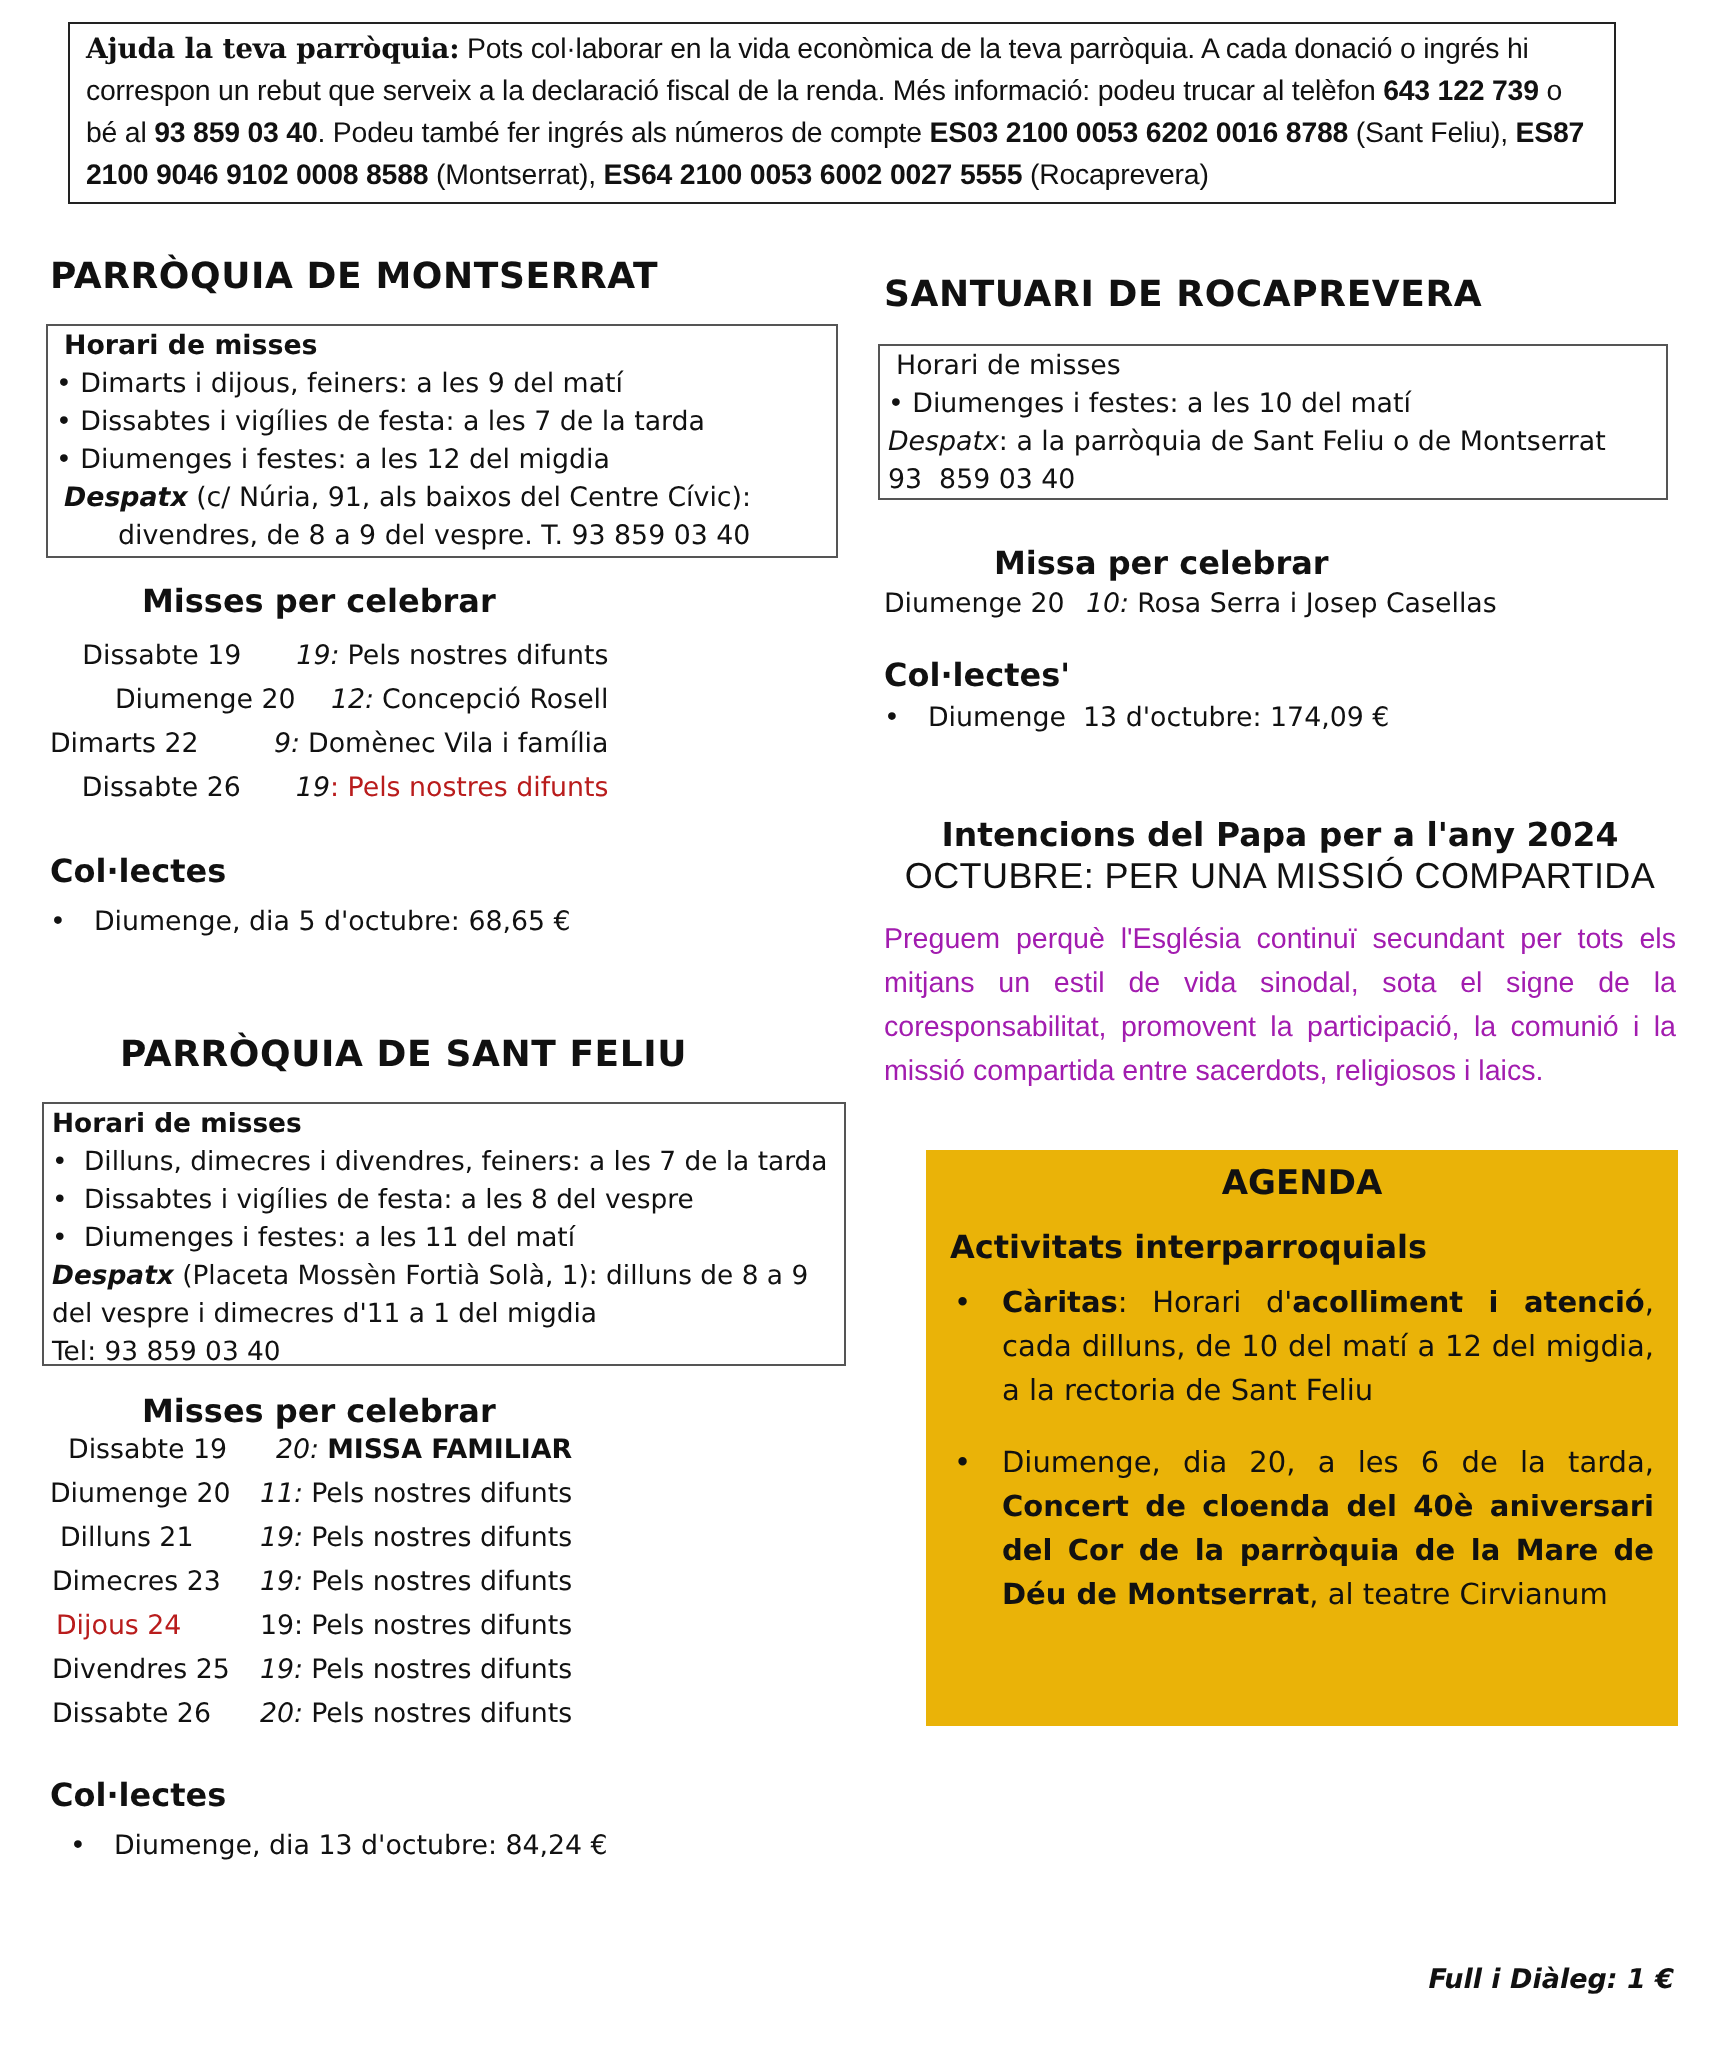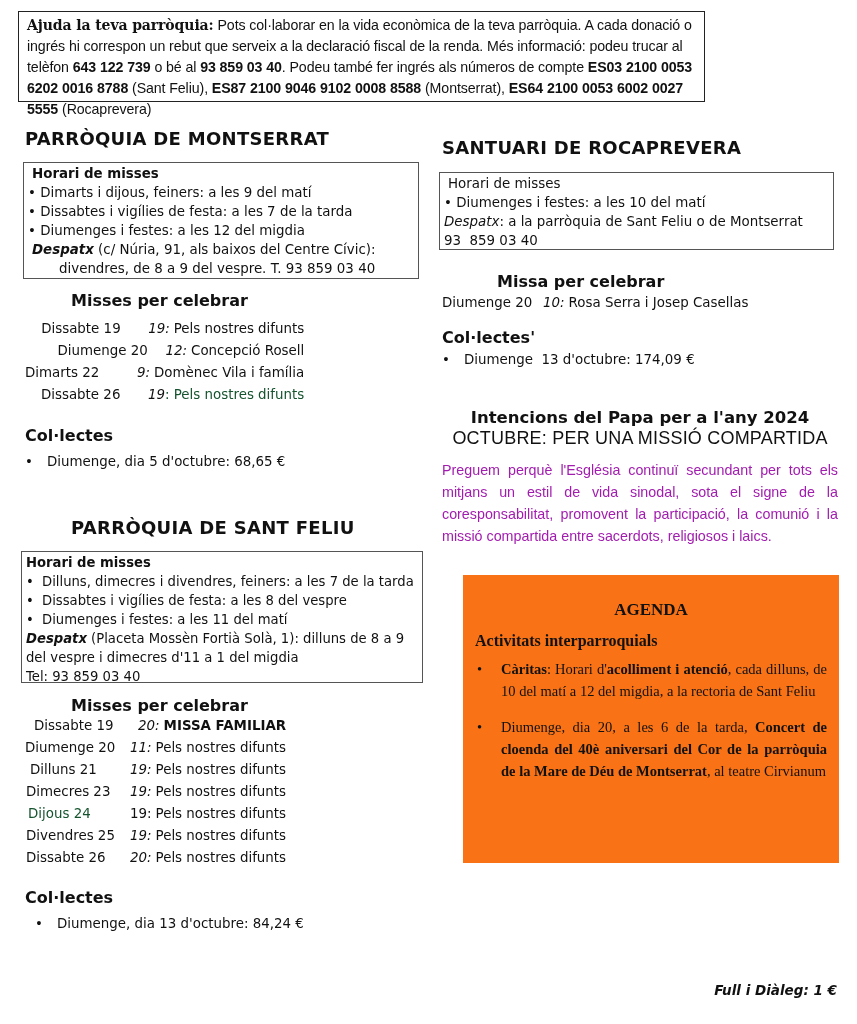--- a/index.html
+++ b/index.html
@@ -1,47 +1,47 @@
 <!DOCTYPE html>
 <html><head>
 <meta charset="utf-8">
 <style>
   * { box-sizing: border-box; margin: 0; padding: 0; }
   html, body { width: 857px; height: 1024px; background: #ffffff; }
   body { position: relative; font-family: "DejaVu Sans", sans-serif; color: #111; overflow: hidden; }
 
   .banner {
-    position: absolute; left: 18px; top: 11px; width: 687px; height: 91px;
+    position: absolute; left: 34px; top: 11px; width: 774px; height: 91px;
     border: 1.5px solid #222; padding: 3px 8px;
     font-family: "Liberation Sans", sans-serif; font-size: 14.2px; line-height: 21px;
     letter-spacing: -0.1px; color: #111;
   }
   .banner .lead { font-family: "DejaVu Serif", serif; font-weight: bold; font-size: 14px; }
   .banner b { font-weight: bold; }
 
   .col { position: absolute; }
   .h1 { font-weight: bold; font-size: 18px; letter-spacing: 0.3px; color: #111; }
   .box { border: 1px solid #555; font-size: 13.4px; line-height: 19px; padding: 1px 4px 2px 4px; }
   .box .bh { font-weight: bold; }
   .box .ind { padding-left: 31px; }
   .sub { font-weight: bold; font-size: 16px; }
   .mass-row { display: flex; font-size: 13.4px; line-height: 22px; white-space: nowrap; justify-content: flex-end; }
   .mass-row .day { display: inline-block; }
   .mass-row .hr { font-style: italic; margin-right: 4px; }
-  .grey { color: #14532d; }
+  .grey { color: #b91c1c; }
   .coll-item { font-size: 13.4px; line-height: 19px; display: flex; }
   .dot { display: inline-block; width: 22px; }
 
   .papa-title { font-weight: bold; font-size: 16.5px; text-align: center; }
   .papa-sub { font-family: "Liberation Sans", sans-serif; font-size: 18px; text-align: center; letter-spacing: 0.2px; }
   .papa-text { font-family: "Liberation Sans", sans-serif; font-size: 14.3px; line-height: 22px; text-align: justify; color: #a21caf; }
 
   .agenda {
     position: absolute; left: 463px; top: 575px; width: 376px; height: 288px;
-    background: #f97316; padding: 25px 12px 0 12px; font-family: Liberation Serif, serif;
+    background: #eab308; padding: 7px 12px 0 12px;
   }
   .agenda .at { font-weight: bold; font-size: 17px; text-align: center; }
   .agenda .as { font-weight: bold; font-size: 16px; margin-top: 12px; }
   .agenda .ai { display: flex; font-size: 14.5px; line-height: 22px; margin-top: 8px; }
   .agenda .ai .dot { width: 26px; flex: 0 0 26px; padding-left: 2px; }
   .agenda .ai .txt { text-align: justify; }
   .footer { position: absolute; right: 20px; top: 982px; font-weight: bold; font-style: italic; font-size: 13.5px; }
 </style>
 </head>
 <body>
@@ -84,21 +84,21 @@
       <span class="hr" style="margin-right:0">19</span>
       <span class="grey">: Pels nostres difunts</span>
     </div>
 </div>
 <div class="col sub" style="left:25px; top:426px;">Col·lectes</div>
 <div class="col coll-item" style="left:25px; top:452px;">
     <span class="dot">•</span>
     <span>Diumenge, dia 5 d'octubre: 68,65 €</span>
   </div>
 
-<div class="col" style="left:71px; top:517px;">
+<div class="col" style="left:60px; top:517px;">
   <div class="h1">PARRÒQUIA DE SANT FELIU</div>
 </div>
 <div class="col box" style="left:21px; top:551px; width:402px; height:132px; font-size:13.2px;">
   <div class="bh">Horari de misses</div>
   <div><span class="dot" style="width:16px;">•</span><span>Dilluns, dimecres i divendres, feiners: a les 7 de la tarda</span></div>
   <div><span class="dot" style="width:16px;">•</span><span>Dissabtes i vigílies de festa: a les 8 del vespre</span></div>
   <div><span class="dot" style="width:16px;">•</span><span>Diumenges i festes: a les 11 del matí</span></div>
   <div><b><i>Despatx</i></b><span> (Placeta Mossèn Fortià Solà, 1): dilluns de 8 a 9 del vespre i dimecres d'11 a 1 del migdia</span></div>
   <div>Tel: 93 859 03 40</div>
 </div>

